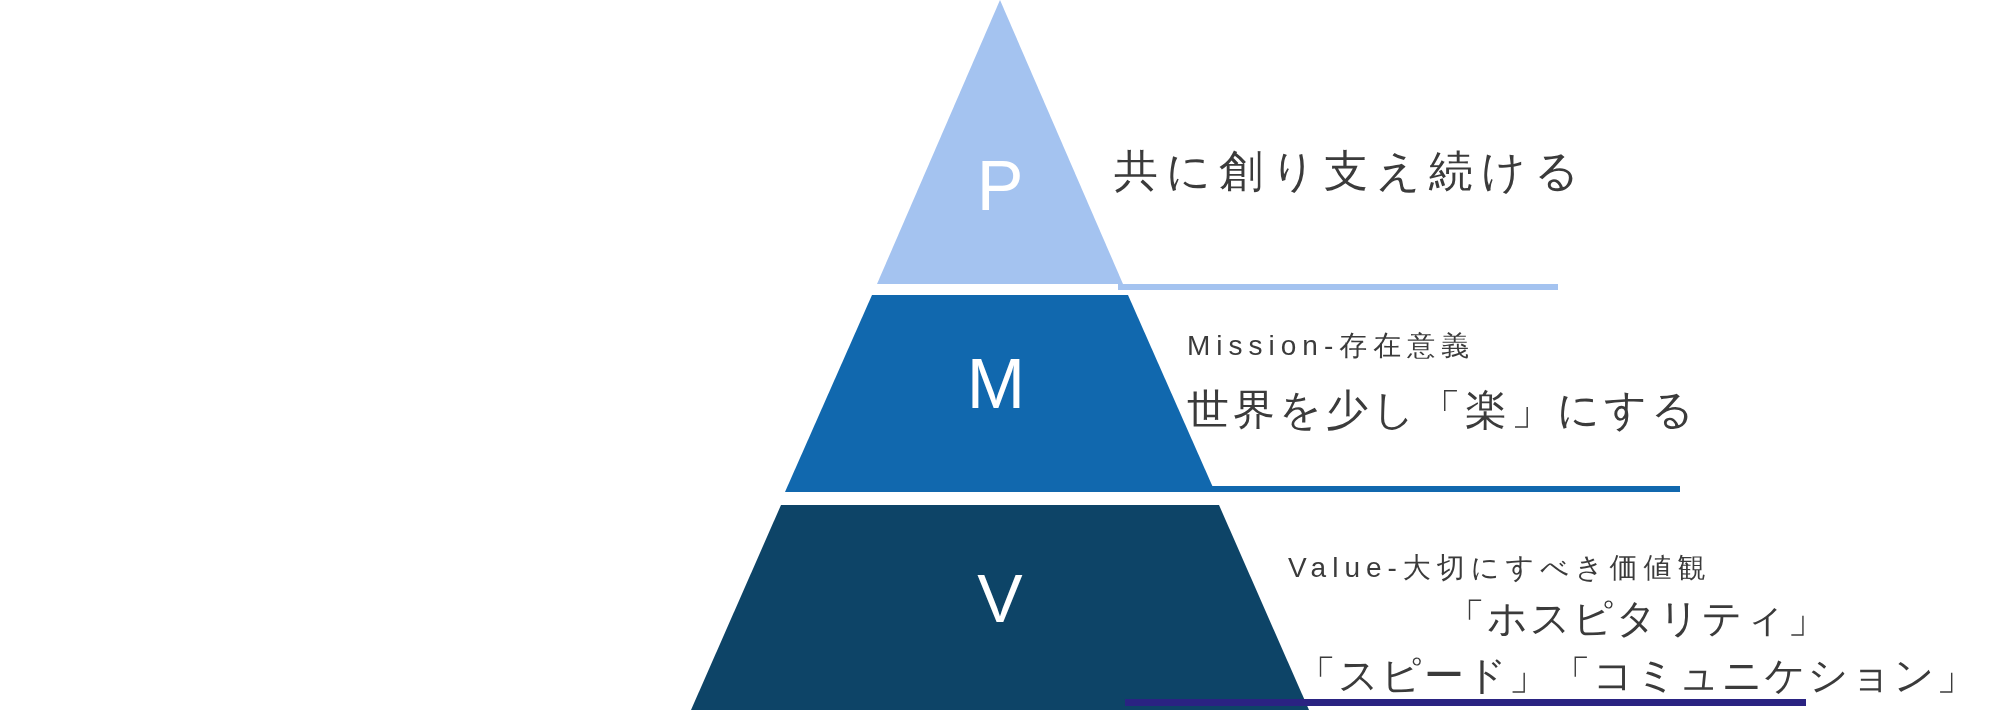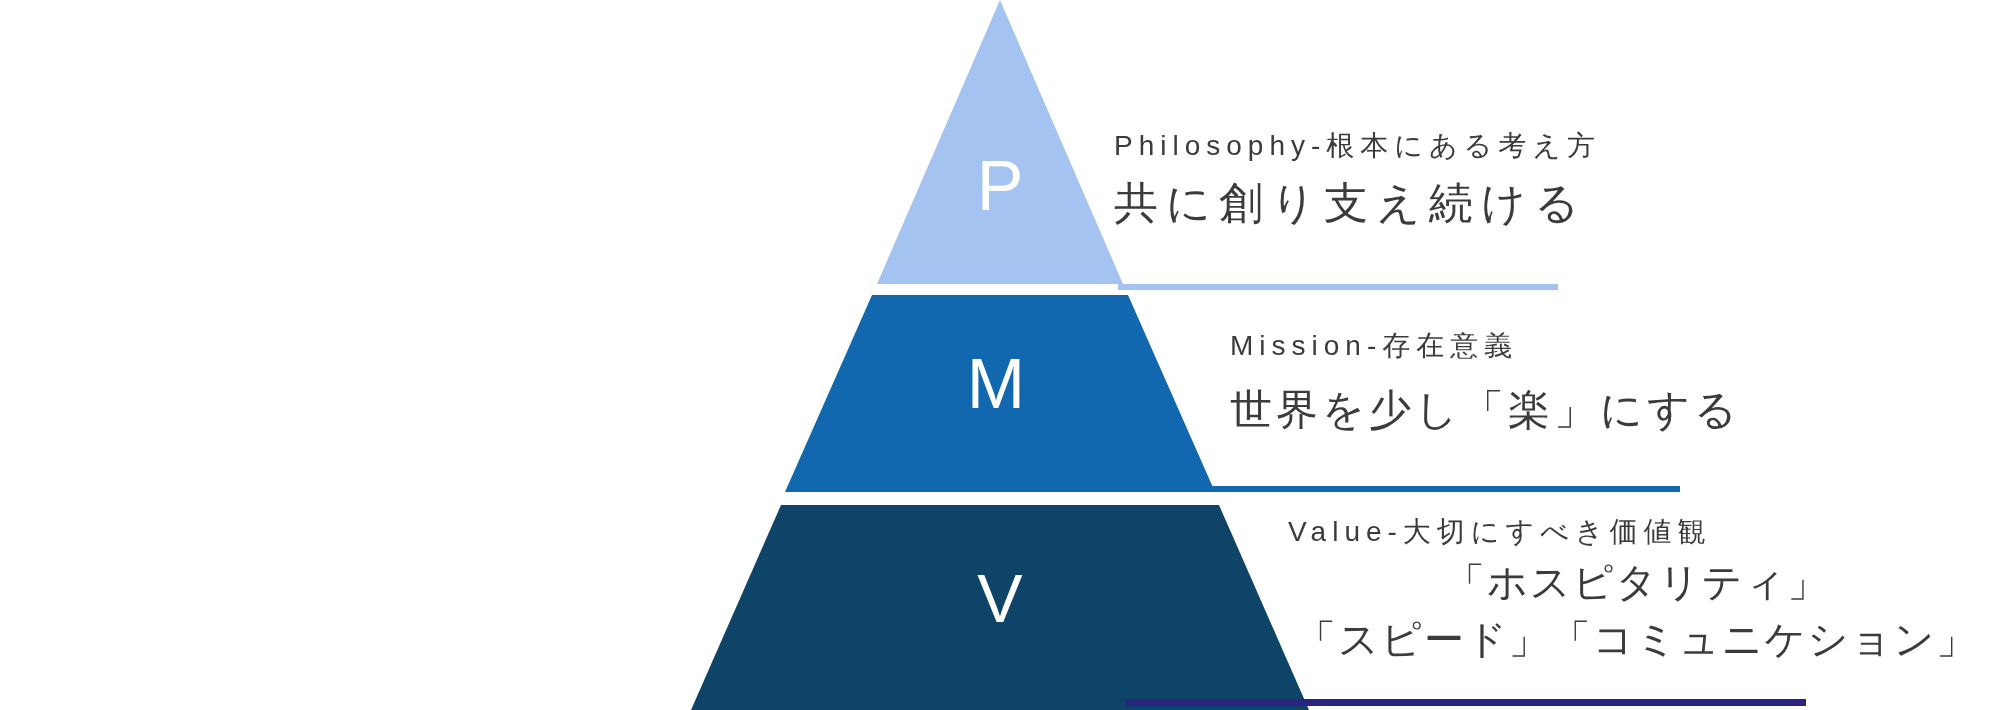--- a/index.html
+++ b/index.html
@@ -38,27 +38,27 @@
   .caption .statement {
     font-weight: 500;
     white-space: nowrap;
   }
   #philosophy-caption { left: 1114px; top: 130px; }
   #philosophy-caption .statement {
     margin-top: 12px;
     font-size: 44px;
     letter-spacing: 8px;
   }
-  #mission-caption { left: 1230px; top: 330px; }
+  #mission-caption { left: 1187px; top: 330px; }
   #mission-caption .statement {
     margin-top: 20px;
     font-size: 42px;
     letter-spacing: 4px;
   }
-  #value-caption { left: 1288px; top: 516px; }
+  #value-caption { left: 1288px; top: 552px; }
   #value-caption .statement-block {
     display: inline-block;
     margin-left: 8px;
     margin-top: 6px;
     font-size: 40px;
     line-height: 57px;
     letter-spacing: 2px;
     font-weight: 500;
     text-align: center;
     white-space: nowrap;
@@ -82,21 +82,20 @@
   <rect x="1125" y="699" width="681" height="7" fill="#2a2382"></rect>
 
   <text x="1000" y="210" text-anchor="middle" font-size="70" fill="#ffffff" class="tier-letter">P</text>
 
   <text x="996" y="408" text-anchor="middle" font-size="70" fill="#ffffff" class="tier-letter">M</text>
 
   <text x="1000" y="622" text-anchor="middle" font-size="68" fill="#ffffff" class="tier-letter">V</text>
 </svg>
 
 <div class="caption" id="philosophy-caption">
-  <div class="label">Philosophy-根本にある考え方</div>
   <div class="statement">共に創り支え続ける</div>
 </div>
 
 <div class="caption" id="mission-caption">
   <div class="label">Mission-存在意義</div>
   <div class="statement">世界を少し「楽」にする</div>
 </div>
 
 <div class="caption" id="value-caption">
   <div class="label">Value-大切にすべき価値観</div>

